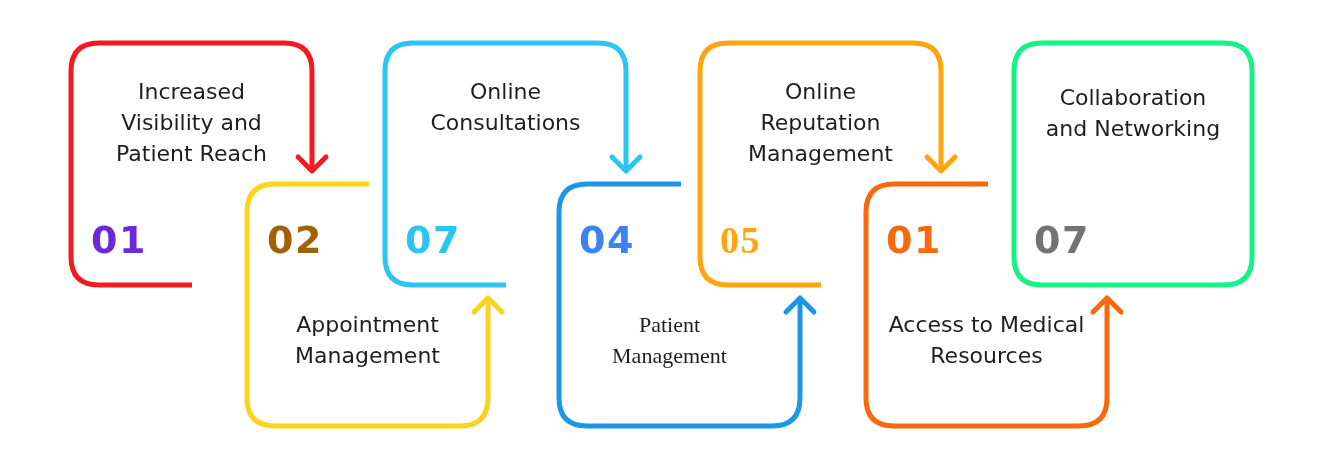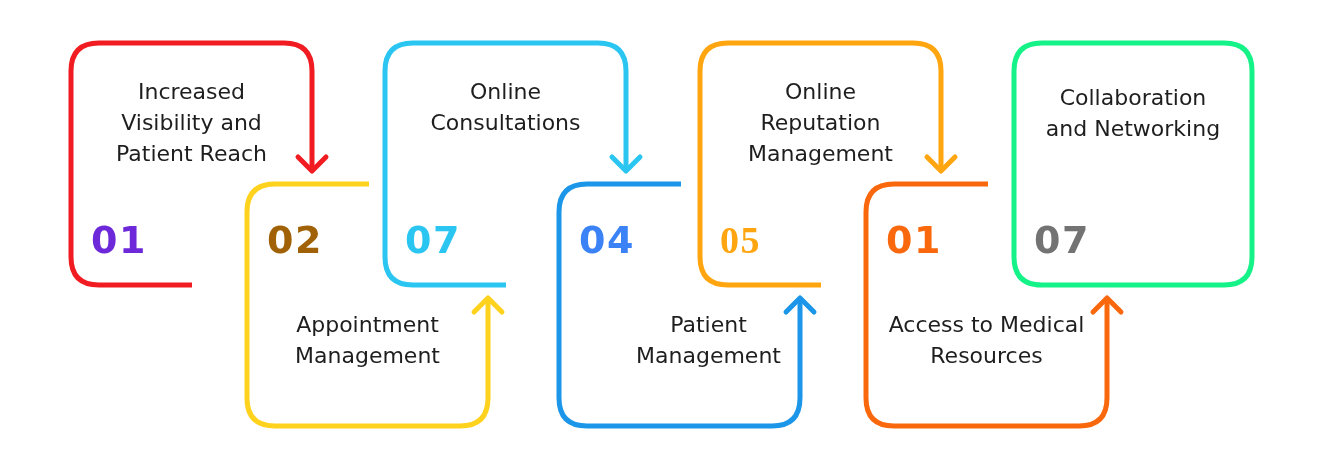--- a/index.html
+++ b/index.html
@@ -41,21 +41,21 @@
       <div class="step-label" style="left: 71px; width: 241px; top: 76px;">Increased
 Visibility and
 Patient Reach</div>
       <div class="step-number" style="left: 91px; color: #6d28d9;">01</div>
       <div class="step-label" style="left: 247px; width: 241px; top: 309px;">Appointment
 Management</div>
       <div class="step-number" style="left: 267px; color: #a16207;">02</div>
       <div class="step-label" style="left: 385px; width: 241px; top: 76px;">Online
 Consultations</div>
       <div class="step-number" style="left: 405px; color: rgb(42, 198, 241);">07</div>
-      <div class="step-label" style="left: 588px; width: 241px; top: 309px;">Patient
+      <div class="step-label" style="left: 549px; width: 241px; top: 309px; font-family: Liberation Serif, serif;">Patient
 Management</div>
       <div class="step-number" style="left: 579px; color: #3b82f6;">04</div>
       <div class="step-label" style="left: 700px; width: 241px; top: 76px;">Online
 Reputation
 Management</div>
       <div class="step-number" style="left: 720px; color: rgb(255, 165, 15); font-family: Liberation Serif, serif;">05</div>
       <div class="step-label" style="left: 866px; width: 241px; top: 309px;">Access to Medical
 Resources</div>
       <div class="step-number" style="left: 886px; color: rgb(249, 104, 13);">01</div>
       <div class="step-label" style="left: 1014px; width: 238px; top: 76px; margin-top: 6px;">Collaboration

